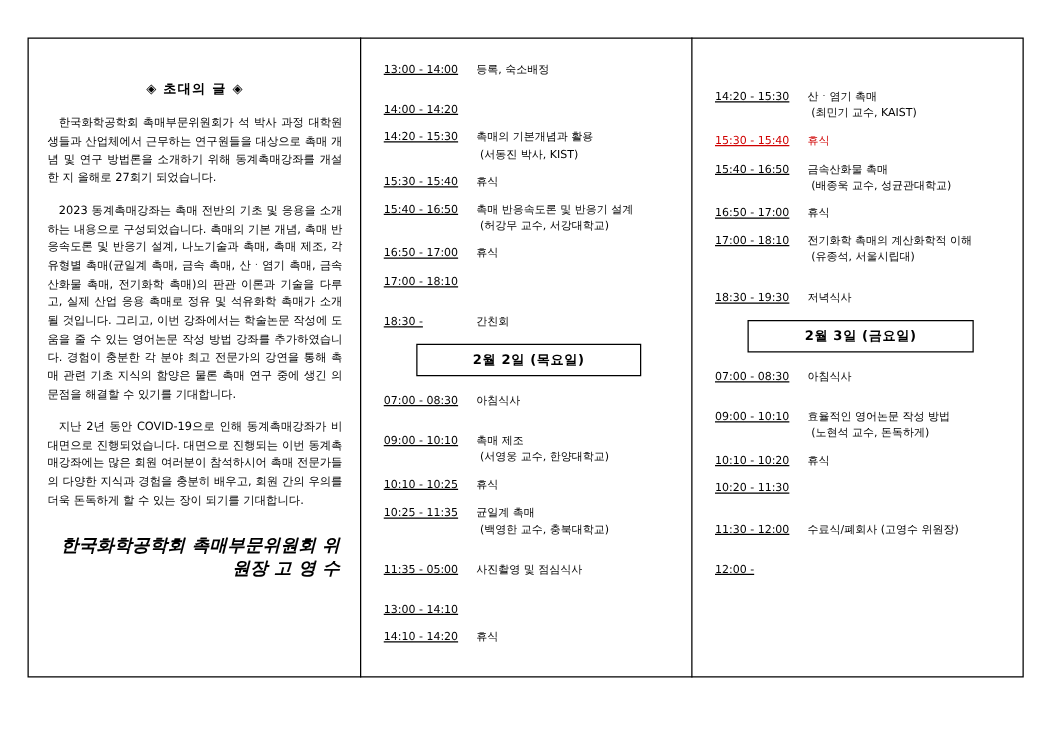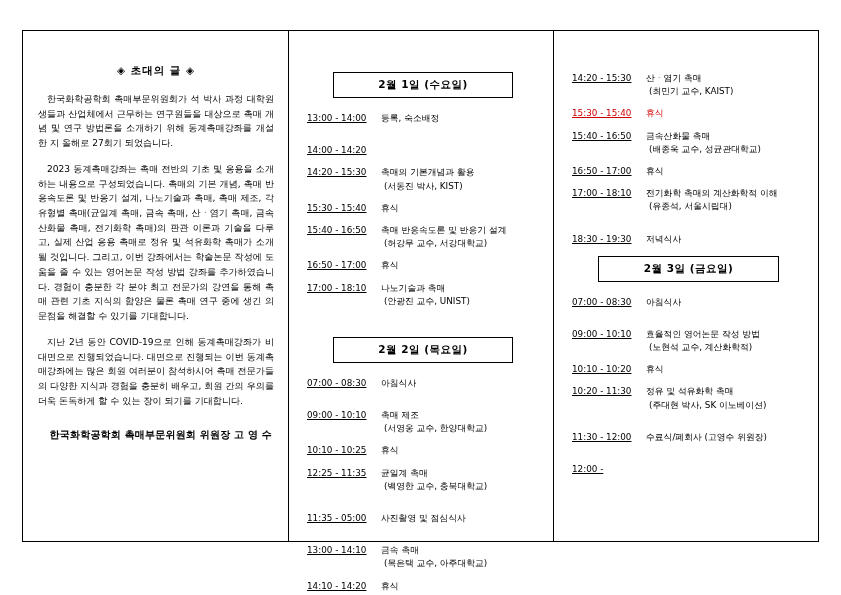--- a/index.html
+++ b/index.html
@@ -61,24 +61,25 @@
     line-height: 1.62;
     text-align: justify;
     text-justify: inter-ideograph;
     margin: 0 0 11px 0;
     text-indent: 9px;
     word-break: break-all;
   }
   .letter-sign {
     margin-top: 20px;
     text-align: right;
-    font-size: 10px;
+    font-size: 14px;
     font-weight: bold;
     letter-spacing: 0.2px;
     padding-right: 2px;
+    font-style: italic;
   }
 
   
   .day-box {
     border: 1px solid #000;
     text-align: center;
     font-weight: bold;
     font-size: 10.5px;
     padding: 5px 0 5px 0;
     margin: 10px 26px 14px 26px;
@@ -118,21 +119,20 @@
 
     <div class="col col-1">
       <div class="letter-title">◈ 초대의 글 ◈</div>
       <p class="letter-p">한국화학공학회 촉매부문위원회가 석 박사 과정 대학원생들과 산업체에서 근무하는 연구원들을 대상으로 촉매 개념 및 연구 방법론을 소개하기 위해 동계촉매강좌를 개설한 지 올해로 27회기 되었습니다.</p>
       <p class="letter-p">2023 동계촉매강좌는 촉매 전반의 기초 및 응용을 소개하는 내용으로 구성되었습니다. 촉매의 기본 개념, 촉매 반응속도론 및 반응기 설계, 나노기술과 촉매, 촉매 제조, 각 유형별 촉매(균일계 촉매, 금속 촉매, 산ㆍ염기 촉매, 금속산화물 촉매, 전기화학 촉매)의 판관 이론과 기술을 다루고, 실제 산업 응용 촉매로 정유 및 석유화학 촉매가 소개될 것입니다. 그리고, 이번 강좌에서는 학술논문 작성에 도움을 줄 수 있는 영어논문 작성 방법 강좌를 추가하였습니다. 경험이 충분한 각 분야 최고 전문가의 강연을 통해 촉매 관련 기초 지식의 함양은 물론 촉매 연구 중에 생긴 의문점을 해결할 수 있기를 기대합니다.</p>
       <p class="letter-p">지난 2년 동안 COVID-19으로 인해 동계촉매강좌가 비대면으로 진행되었습니다. 대면으로 진행되는 이번 동계촉매강좌에는 많은 회원 여러분이 참석하시어 촉매 전문가들의 다양한 지식과 경험을 충분히 배우고, 회원 간의 우의를 더욱 돈독하게 할 수 있는 장이 되기를 기대합니다.</p>
       <div class="letter-sign">한국화학공학회 촉매부문위원회 위원장 고 영 수</div>
     </div>
 
     <div class="col col-2">
-      <div class="day-box first">2월 1일 (수요일)</div>
       <div class="sched">
           <div class="row">
             <div class="time">13:00 - 14:00</div>
             <div class="desc">등록, 숙소배정</div>
           </div>
           <div class="spacer-10"></div>
           <div class="row">
             <div class="time">14:00 - 14:20</div>
           </div>
           <div class="row">
@@ -146,53 +146,55 @@
           <div class="row">
             <div class="time">15:40 - 16:50</div>
             <div class="desc">촉매 반응속도론 및 반응기 설계<span class="sub">(허강무 교수, 서강대학교)</span></div>
           </div>
           <div class="row">
             <div class="time">16:50 - 17:00</div>
             <div class="desc">휴식</div>
           </div>
           <div class="row">
             <div class="time">17:00 - 18:10</div>
-            <div class="desc">나노기술과 촉매<span class="sub">(안광진 교수, UNIST)</span></div>
-          </div>
-          <div class="spacer-10"></div>
+          </div>
+          <div class="spacer-10"></div>
+          <div class="row">
+            <div class="time">18:30 -</div>
+            <div class="desc">간친회</div>
+          </div>
         </div>
 
       <div class="day-box">2월 2일 (목요일)</div>
       <div class="sched">
           <div class="row">
             <div class="time">07:00 - 08:30</div>
             <div class="desc">아침식사</div>
           </div>
           <div class="spacer-10"></div>
           <div class="row">
             <div class="time">09:00 - 10:10</div>
             <div class="desc">촉매 제조<span class="sub">(서영웅 교수, 한양대학교)</span></div>
           </div>
           <div class="row">
             <div class="time">10:10 - 10:25</div>
             <div class="desc">휴식</div>
           </div>
           <div class="row">
-            <div class="time">12:25 - 11:35</div>
+            <div class="time">10:25 - 11:35</div>
             <div class="desc">균일계 촉매<span class="sub">(백영한 교수, 충북대학교)</span></div>
           </div>
           <div class="spacer-10"></div>
           <div class="row">
             <div class="time">11:35 - 05:00</div>
             <div class="desc">사진촬영 및 점심식사</div>
           </div>
           <div class="spacer-10"></div>
           <div class="row">
             <div class="time">13:00 - 14:10</div>
-            <div class="desc">금속 촉매<span class="sub">(목은택 교수, 아주대학교)</span></div>
           </div>
           <div class="row">
             <div class="time">14:10 - 14:20</div>
             <div class="desc">휴식</div>
           </div>
         </div>
     </div>
 
     <div class="col col-3">
       <div class="spacer-22"></div>
@@ -226,29 +228,28 @@
 
       <div class="day-box">2월 3일 (금요일)</div>
       <div class="sched">
           <div class="row">
             <div class="time">07:00 - 08:30</div>
             <div class="desc">아침식사</div>
           </div>
           <div class="spacer-10"></div>
           <div class="row">
             <div class="time">09:00 - 10:10</div>
-            <div class="desc">효율적인 영어논문 작성 방법<span class="sub">(노현석 교수, 계산화학적)</span></div>
+            <div class="desc">효율적인 영어논문 작성 방법<span class="sub">(노현석 교수, 돈독하게)</span></div>
           </div>
           <div class="row">
             <div class="time">10:10 - 10:20</div>
             <div class="desc">휴식</div>
           </div>
           <div class="row">
             <div class="time">10:20 - 11:30</div>
-            <div class="desc">정유 및 석유화학 촉매<span class="sub">(주대현 박사, SK 이노베이션)</span></div>
           </div>
           <div class="spacer-10"></div>
           <div class="row">
             <div class="time">11:30 - 12:00</div>
             <div class="desc">수료식/폐회사 (고영수 위원장)</div>
           </div>
           <div class="spacer-10"></div>
           <div class="row">
             <div class="time">12:00 -</div>
           </div>

